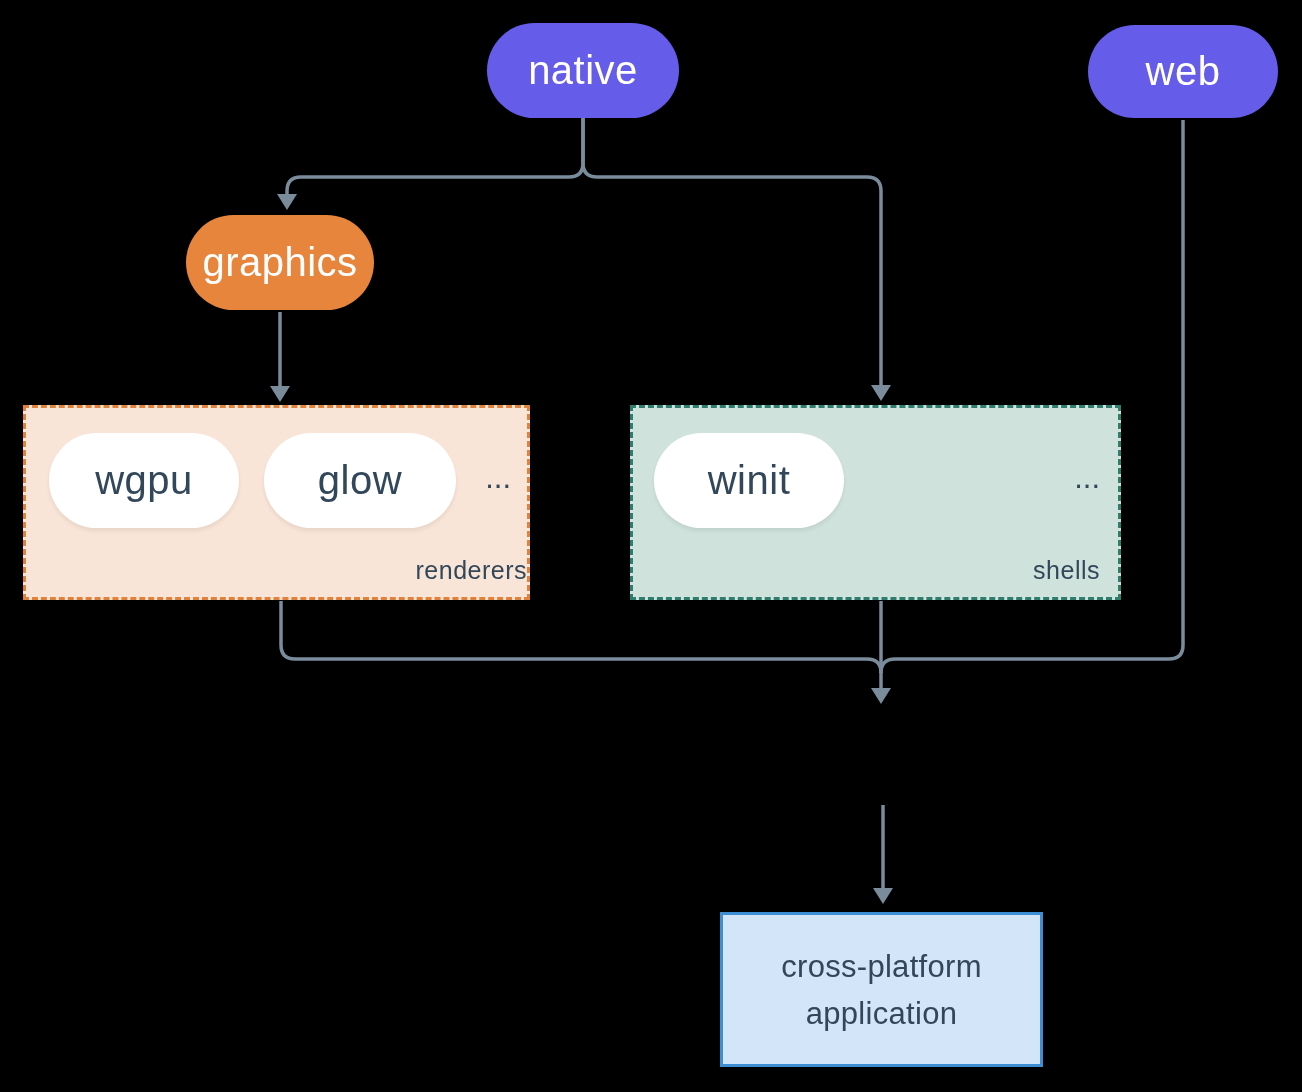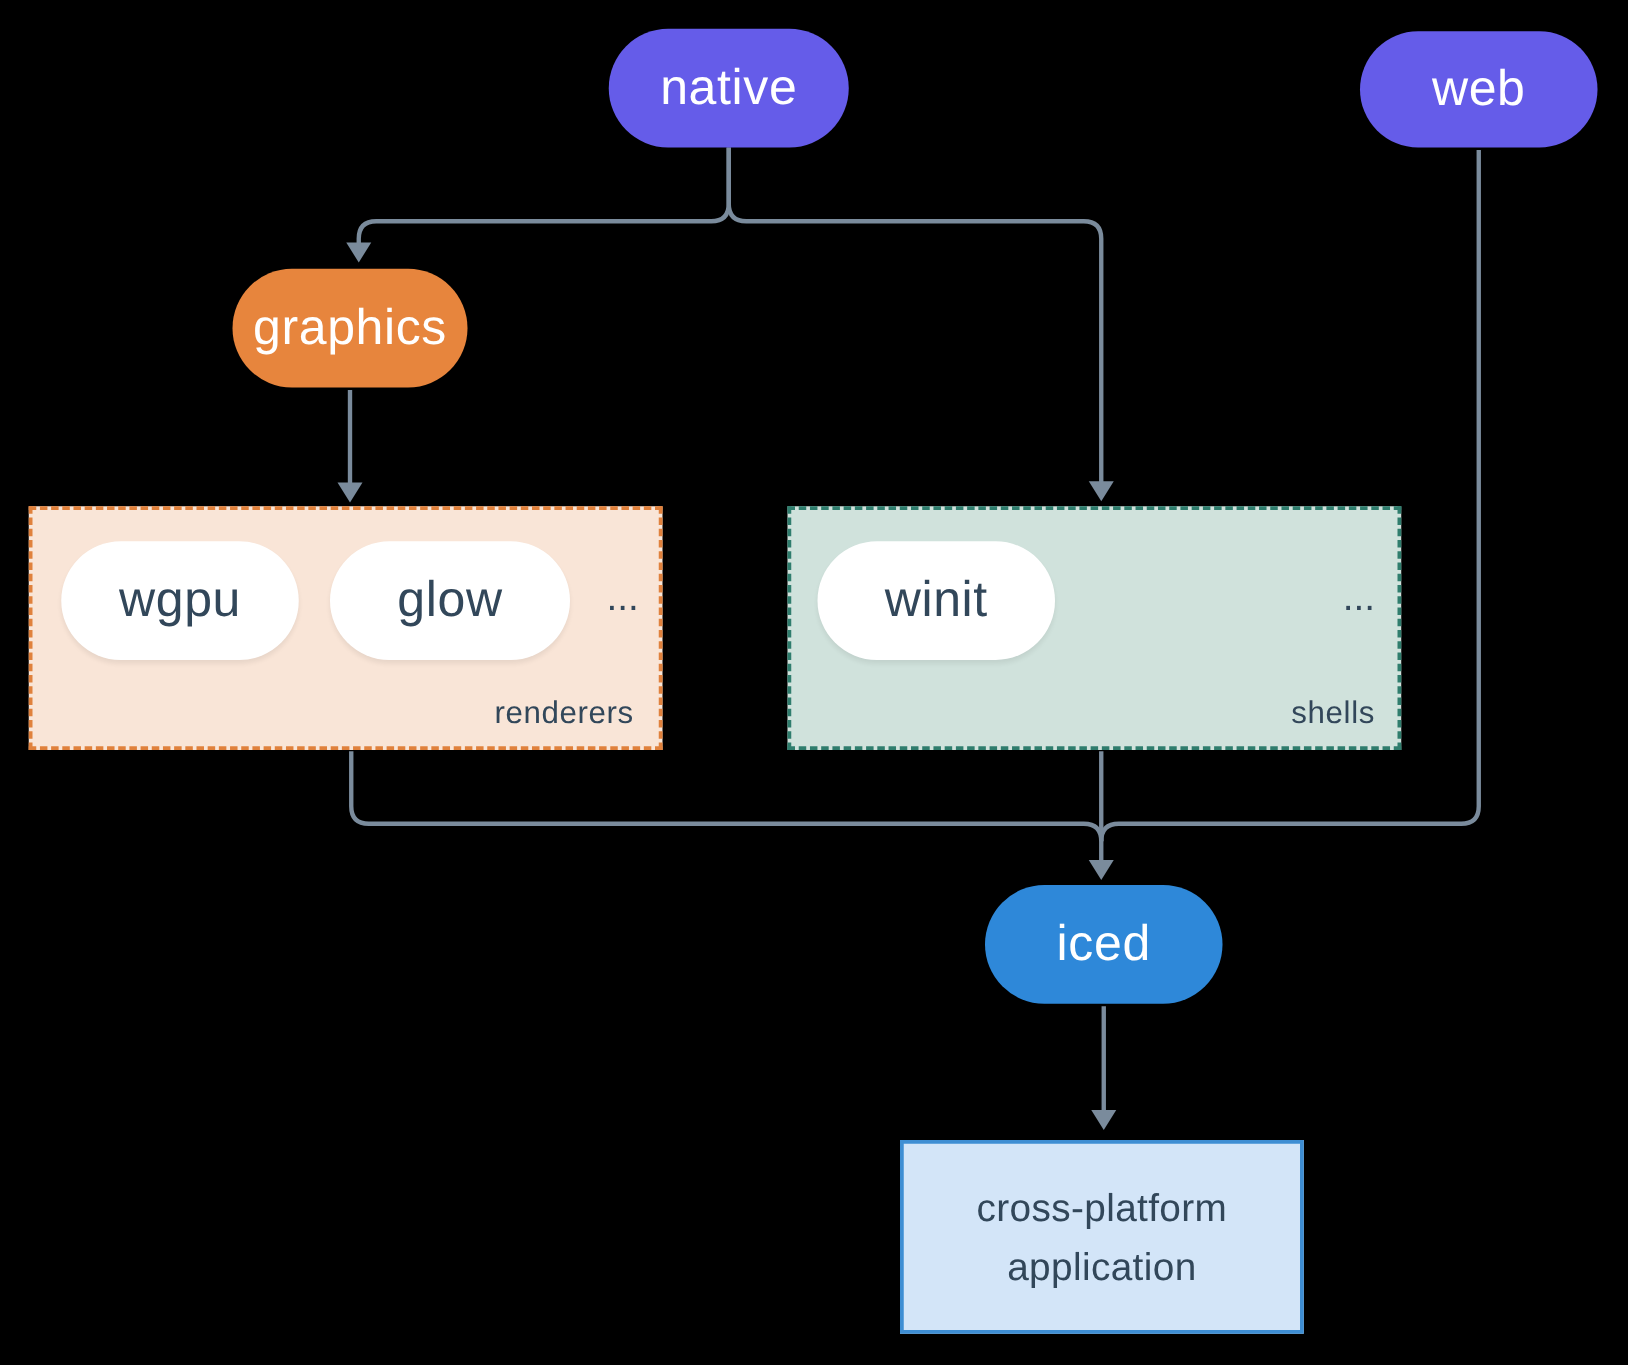--- a/index.html
+++ b/index.html
@@ -70,21 +70,21 @@
   .ellipsis{
     position:absolute;top:52px;
     color:var(--text-dark);font-size:31px;font-weight:500;
   }
   .group-renderers .ellipsis{right:16px;}
   .group-shells .ellipsis{right:18px;}
   .group-label{
     position:absolute;bottom:12px;
     color:var(--text-dark);font-size:25px;font-weight:400;letter-spacing:.5px;
   }
-  .group-renderers .group-label{right:20px;}
+  .group-renderers .group-label{right:0;}
   .group-shells .group-label{right:18px;}
 
   .app-box{
     position:absolute;left:720px;top:912px;width:323px;height:155px;
     background:var(--app-fill);
     border:3px solid var(--app-border);
     display:flex;flex-direction:column;align-items:center;justify-content:center;
     color:var(--text-dark);font-size:31px;font-weight:500;line-height:47px;letter-spacing:.3px;
   }
 </style>
@@ -139,22 +139,19 @@
   </div>
 
   <div class="group group-shells">
     <div class="pill white pill-a">
       <span>winit</span>
     </div>
     <span class="ellipsis">...</span>
     <span class="group-label">shells</span>
   </div>
 
-  <div class="pill blue node-iced">
-    <span>iced</span>
-  </div>
 
   <div class="app-box">
     <span>cross-platform</span>
     <span>application</span>
   </div>
 
 </div>
 
 </body></html>

